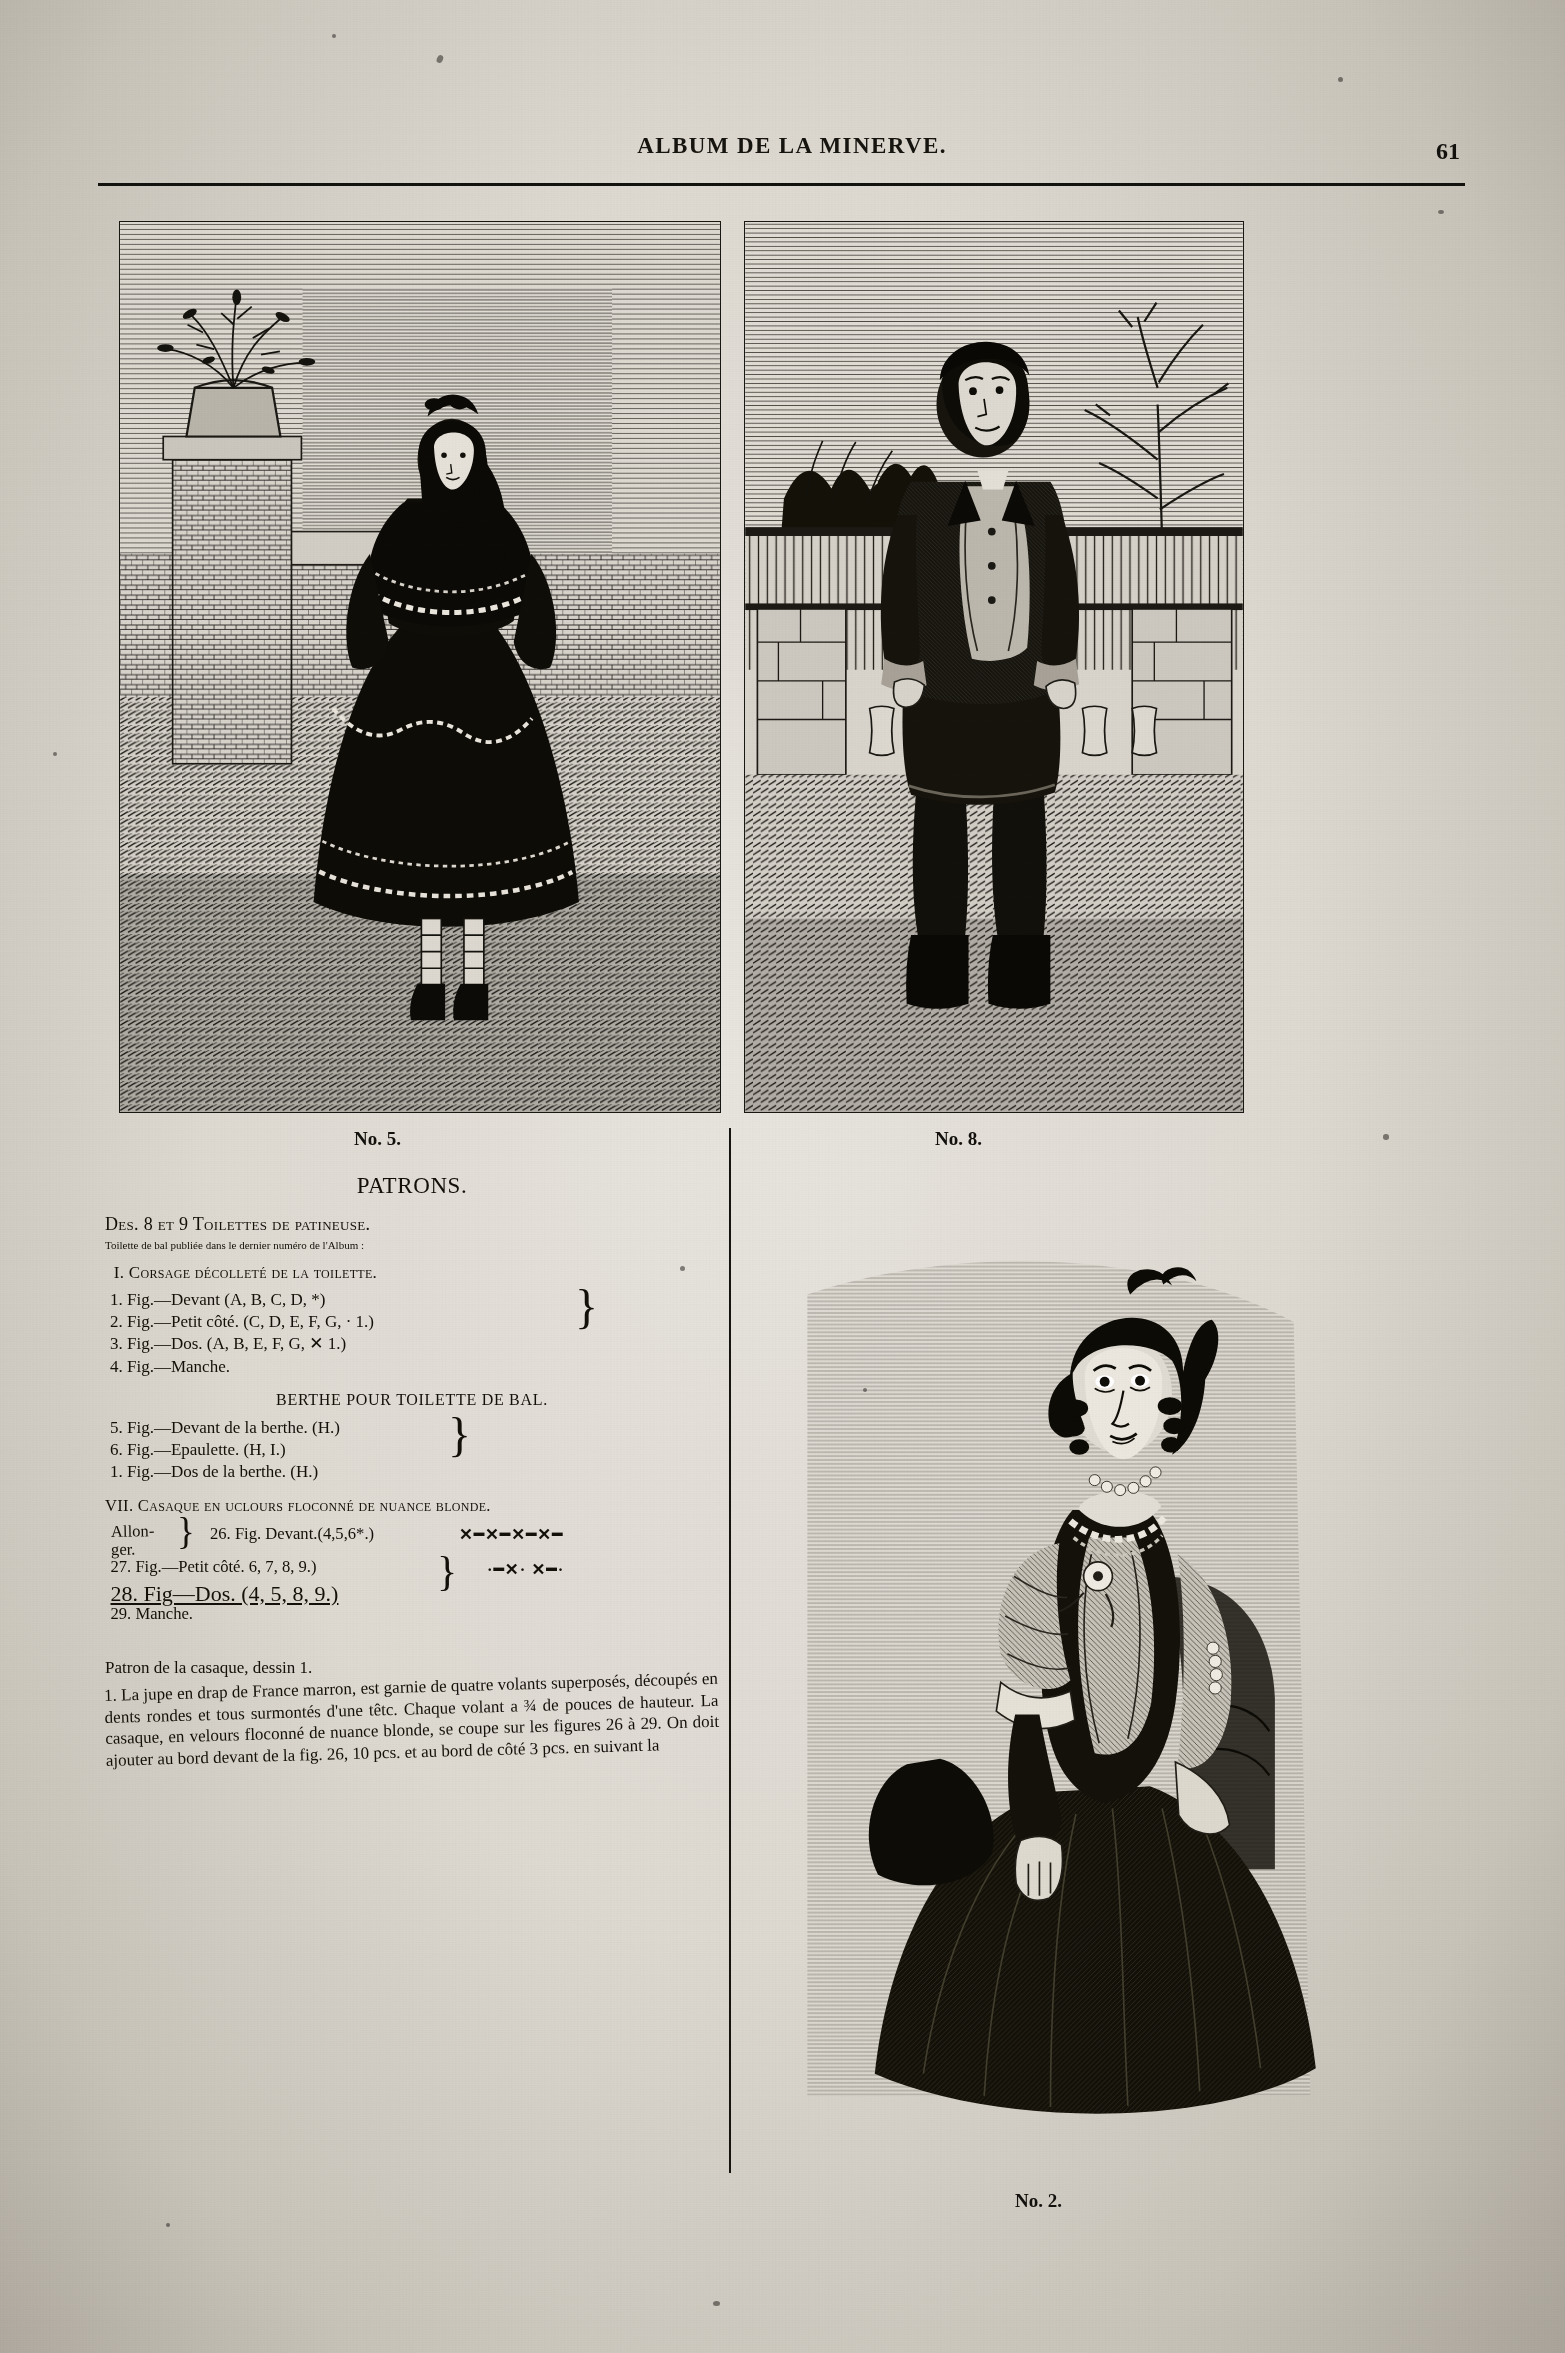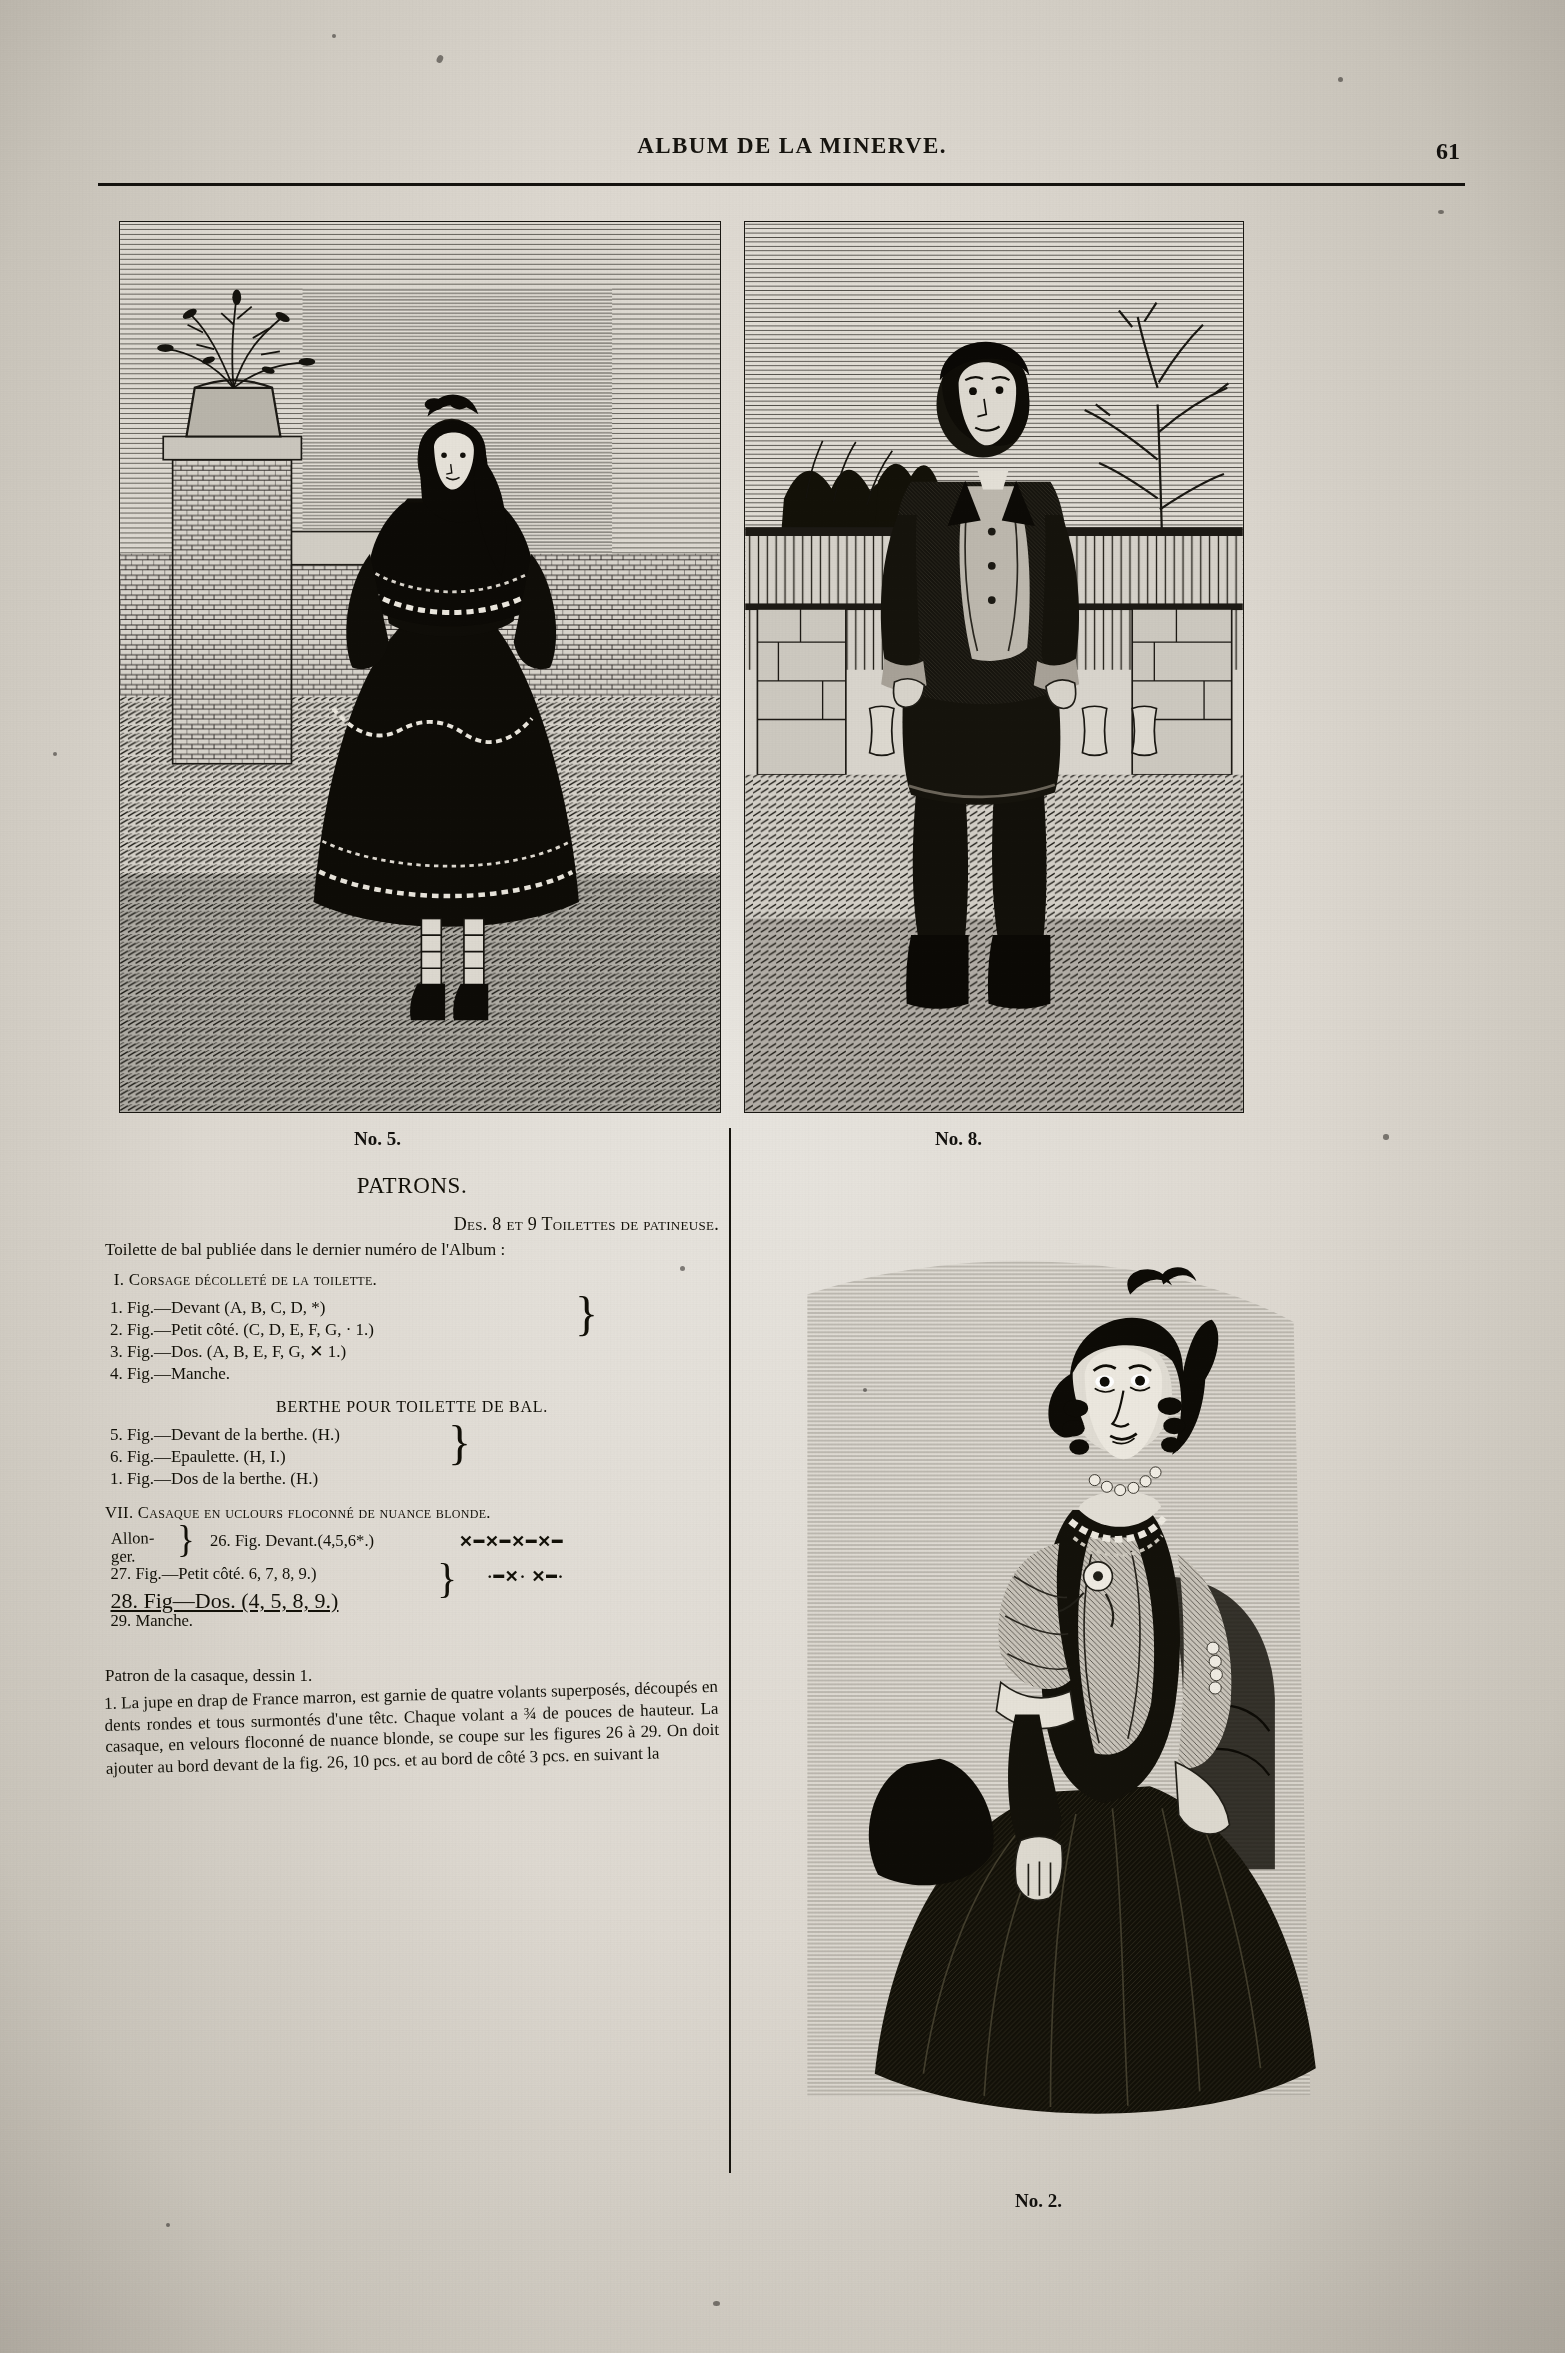--- a/index.html
+++ b/index.html
@@ -112,27 +112,27 @@
     color: #131109;
   }
   .title-main {
     text-align: center;
     font-size: 23px;
     letter-spacing: 0.6px;
     line-height: 1.18;
     margin-bottom: 14.4px;
   }
   .sub-des {
-    text-align: right;
+    text-align: left;
     font-size: 18px;
     margin: 5.5px 0 4.4px 0;
   }
   .smallcaps { font-variant: small-caps; letter-spacing: 0.3px; }
   .para {
-    font-size: 17px;
+    font-size: 11px;
     line-height: 1.25;
     margin: 3.3px 0 5.5px 0;
   }
   .sec-head {
     font-size: 17px;
     margin: 10px 0 6.6px 8.8px;
   }
   .sec-head-c {
     text-align: center;
     font-size: 16px;

